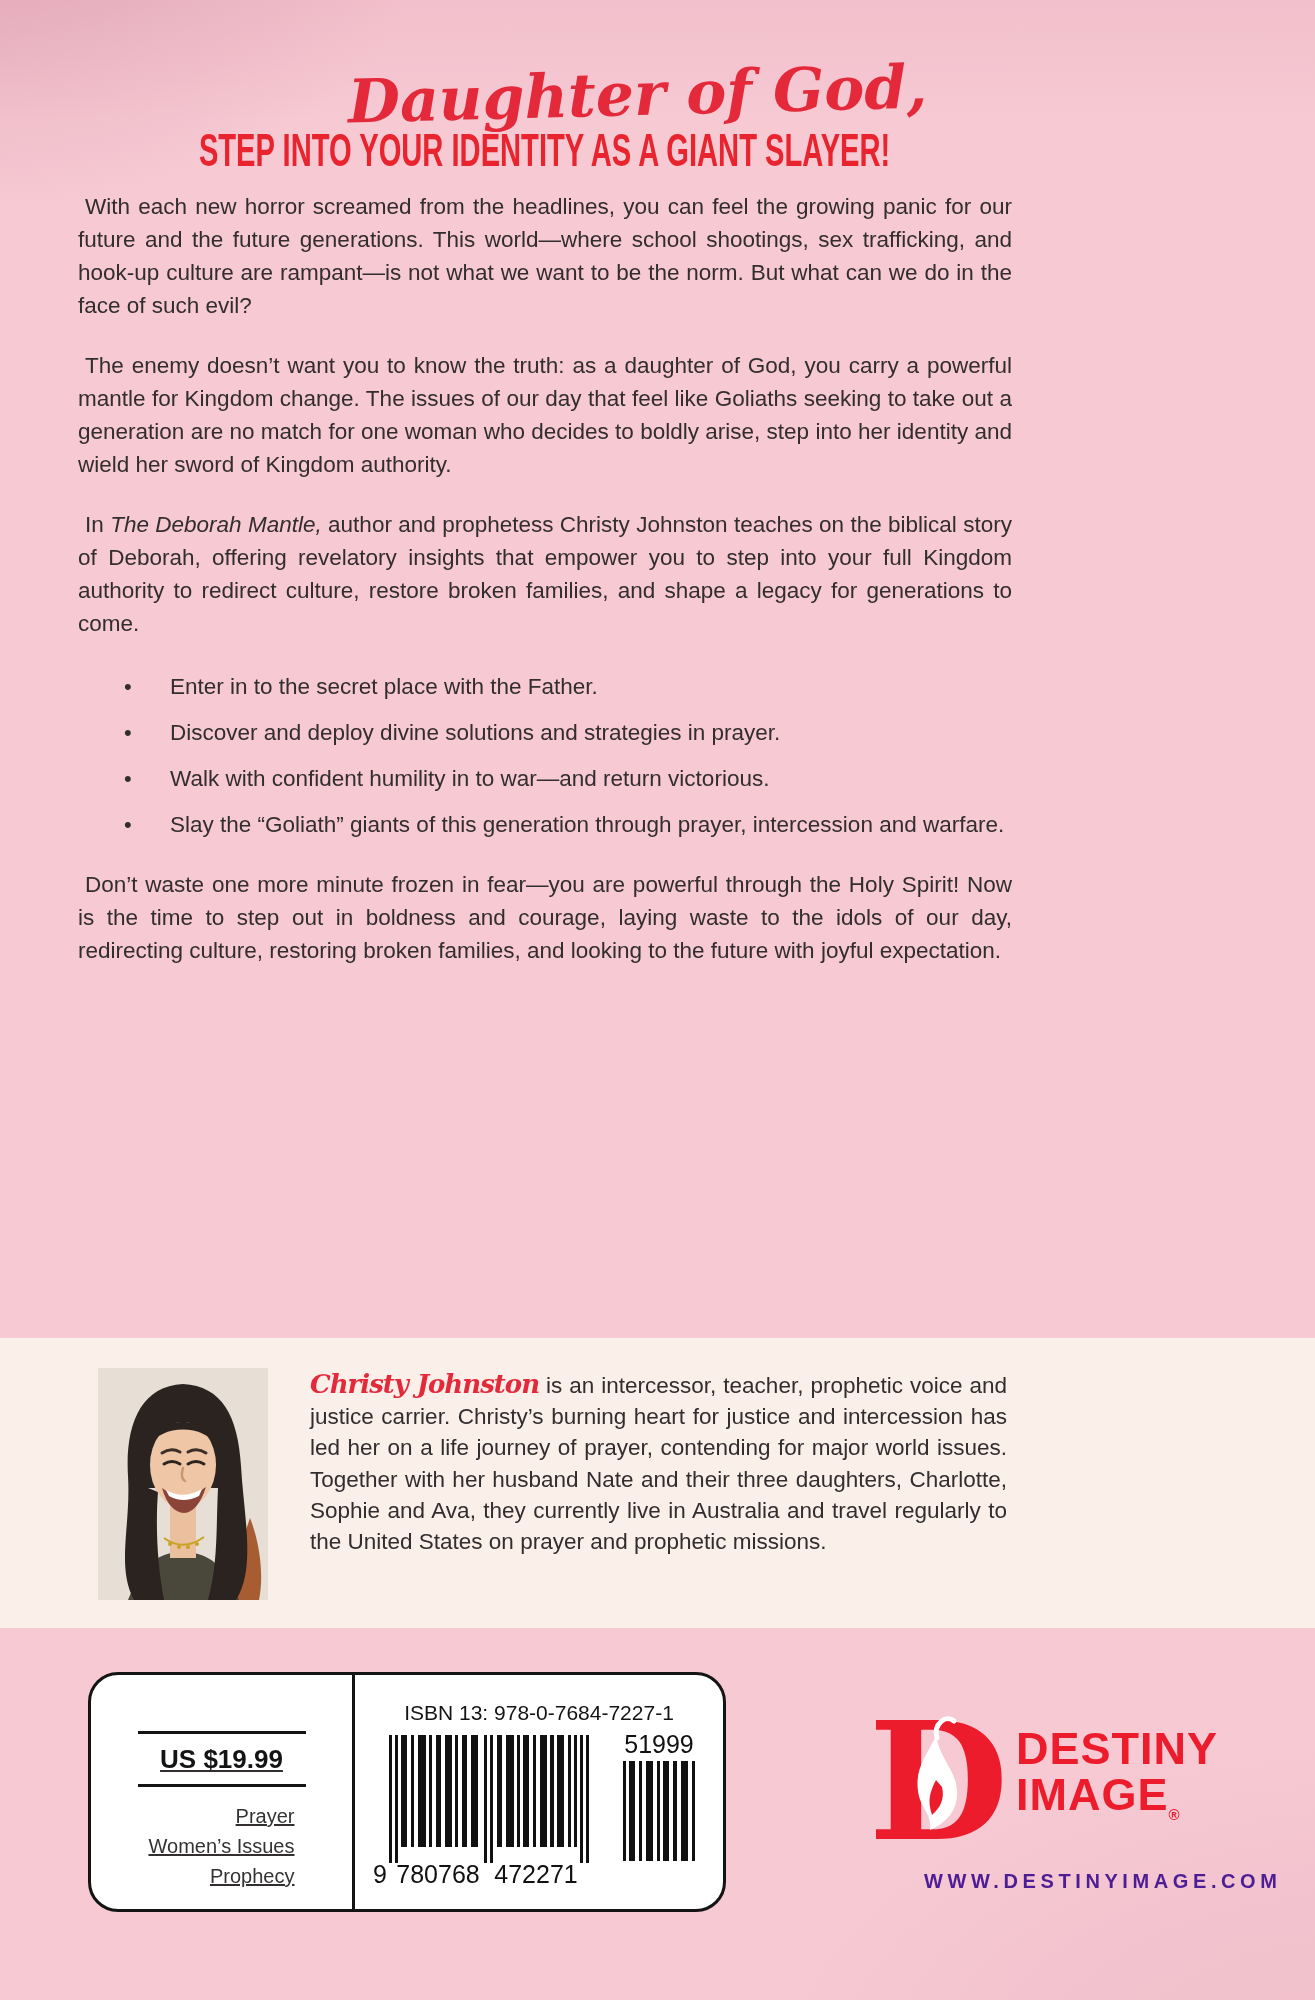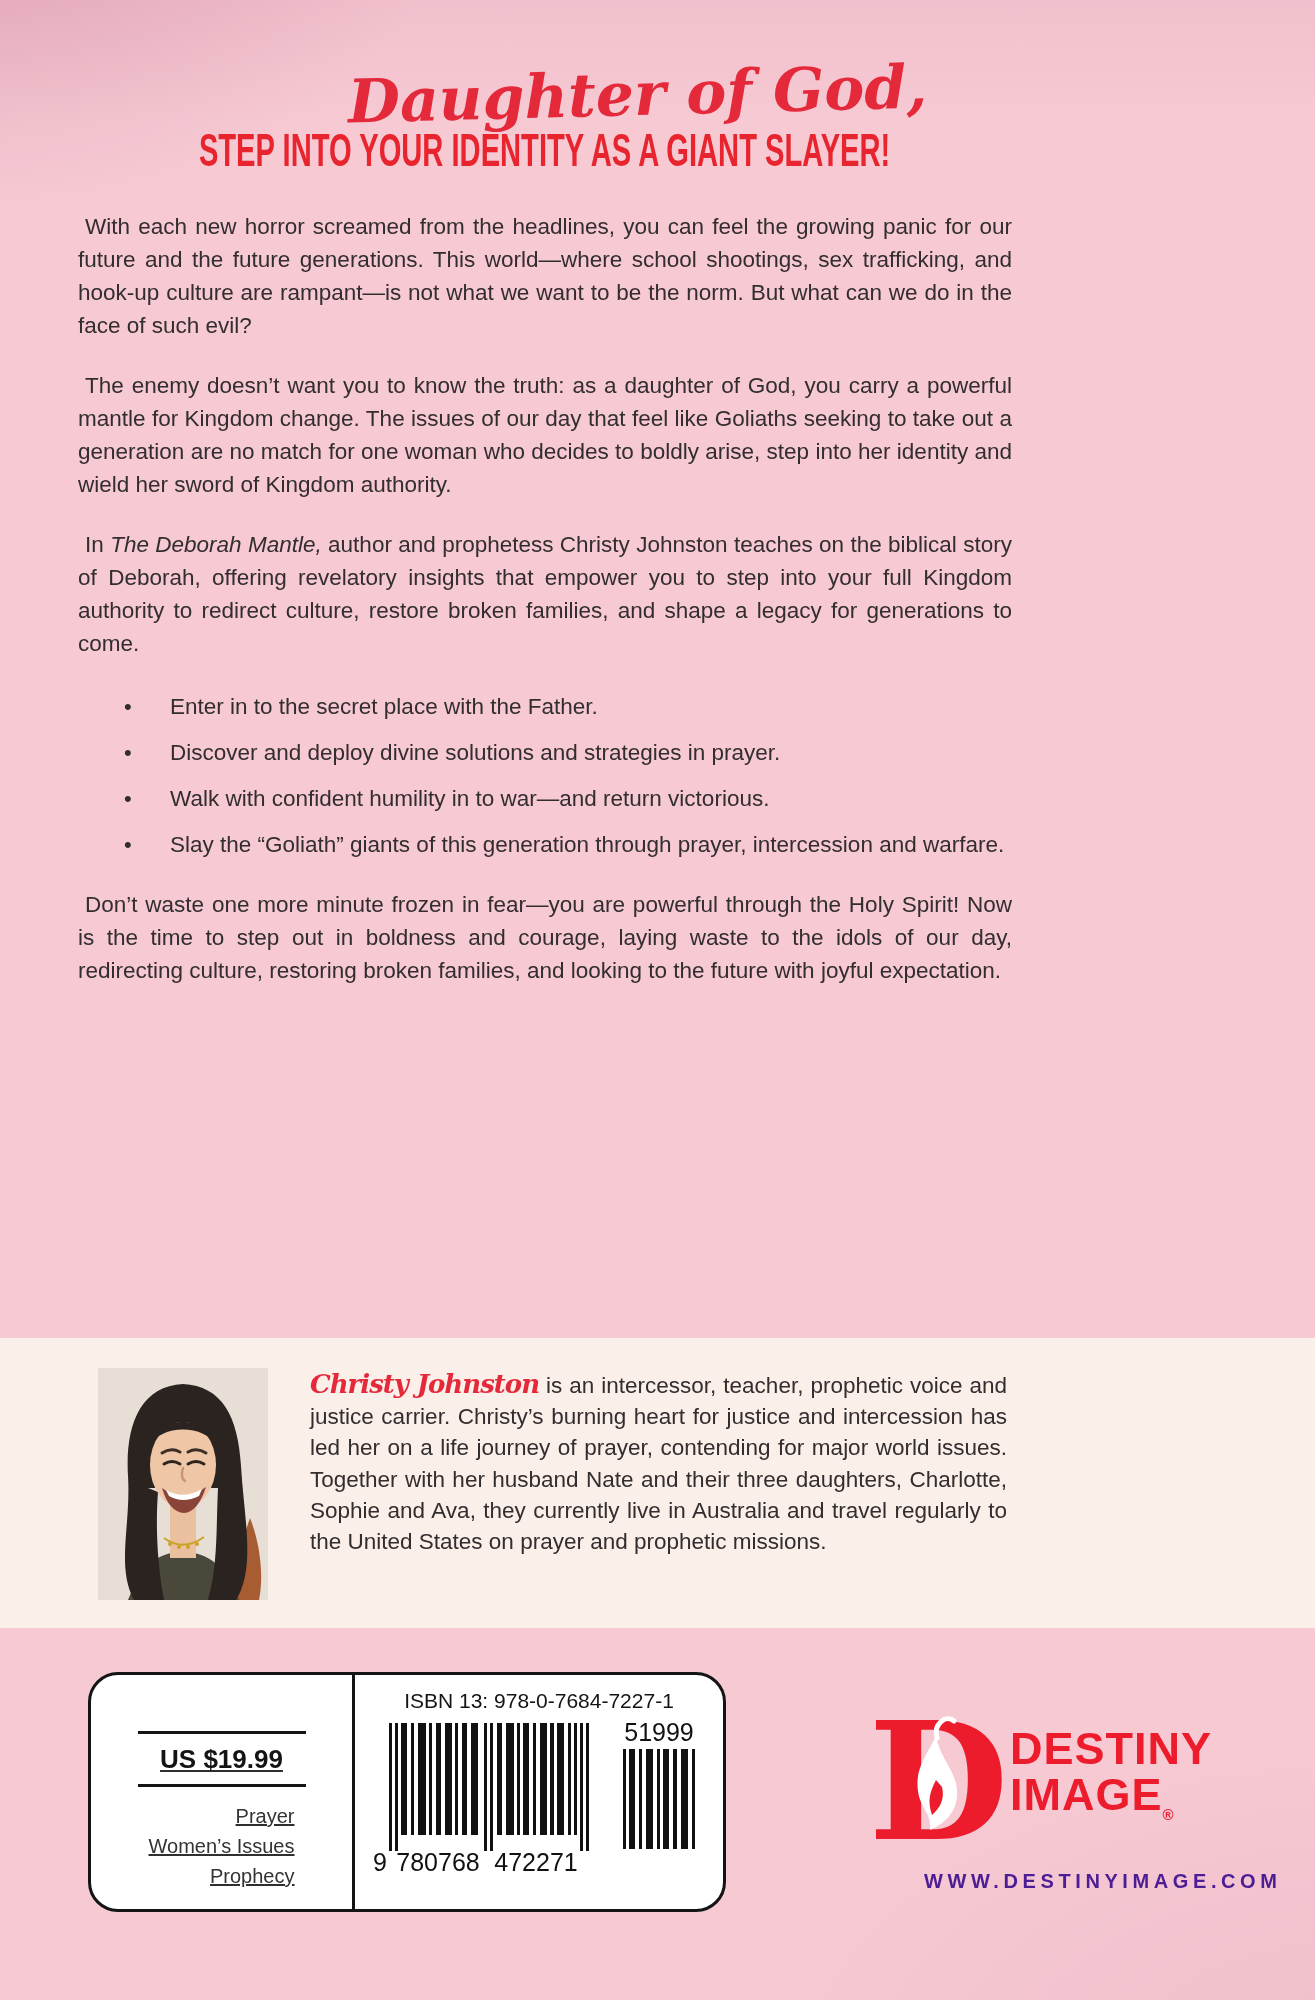--- a/index.html
+++ b/index.html
@@ -30,21 +30,21 @@
   .headline{
     display:inline-block;white-space:nowrap;
     font-weight:bold;font-size:47px;line-height:40px;
     color:#E8242F;letter-spacing:0px;
     transform:scaleX(.62);transform-origin:center;
   }
   .copy p{
     margin:27px 0 0 0;font-size:22.5px;line-height:33px;
     text-align:justify;text-indent:7px;
   }
-  .copy p.first{margin-top:40px;}
+  .copy p.first{margin-top:20px;}
   .ital{font-style:italic;}
   ul.benefits{list-style:none;margin:30px 0 0 0;padding:0;}
   ul.benefits li{
     position:relative;padding-left:92px;margin:0 0 13px 0;
     font-size:22.5px;line-height:33px;text-align:left;
   }
   ul.benefits .dot{position:absolute;left:46px;top:0;font-size:22px;}
 
   
   .bio-band{left:0;top:1338px;width:1315px;height:290px;background:#FAEFE9;}
@@ -63,28 +63,28 @@
     left:88px;top:1672px;width:638px;height:240px;background:#fff;
     border:3px solid #141414;border-radius:30px;display:flex;box-sizing:border-box;
   }
   .price-cell{
     width:264px;border-right:3px solid #141414;box-sizing:border-box;
     display:flex;flex-direction:column;align-items:center;padding-top:56px;text-decoration:underline;
   }
   .price-rule{width:168px;height:3px;background:#141414;}
   .price-text{font-size:26px;font-weight:bold;color:#141414;padding:10px 0 9px 0;}
   .cats{margin-top:14px;text-align:right;font-size:20px;line-height:30px;color:#333;}
-  .isbn-cell{flex:1;text-align:center;padding-top:14px;}
+  .isbn-cell{flex:1;text-align:center;padding-top:26px;}
   .isbn-label{font-size:21px;color:#141414;}
   .bars{margin-top:10px;}
 
   
   .publisher{left:876px;top:1706px;width:392px;}
   .logo-row{display:flex;align-items:flex-start;}
-  .logo-text{margin-left:6px;padding-top:20px;line-height:46px;}
+  .logo-text{margin-left:12px;padding-top:20px;line-height:46px;}
   .logo-line{font-size:45px;font-weight:bold;color:#EC1C2D;letter-spacing:1px;white-space:nowrap;}
   .reg{font-size:15px;font-weight:bold;color:#EC1C2D;vertical-align:-10px;}
   .website{
     margin-top:12px;font-size:20px;font-weight:bold;color:#4c1d95;
     letter-spacing:4.6px;white-space:nowrap;margin-left:48px;
   }
 </style>
 </head>
 <body>
 

